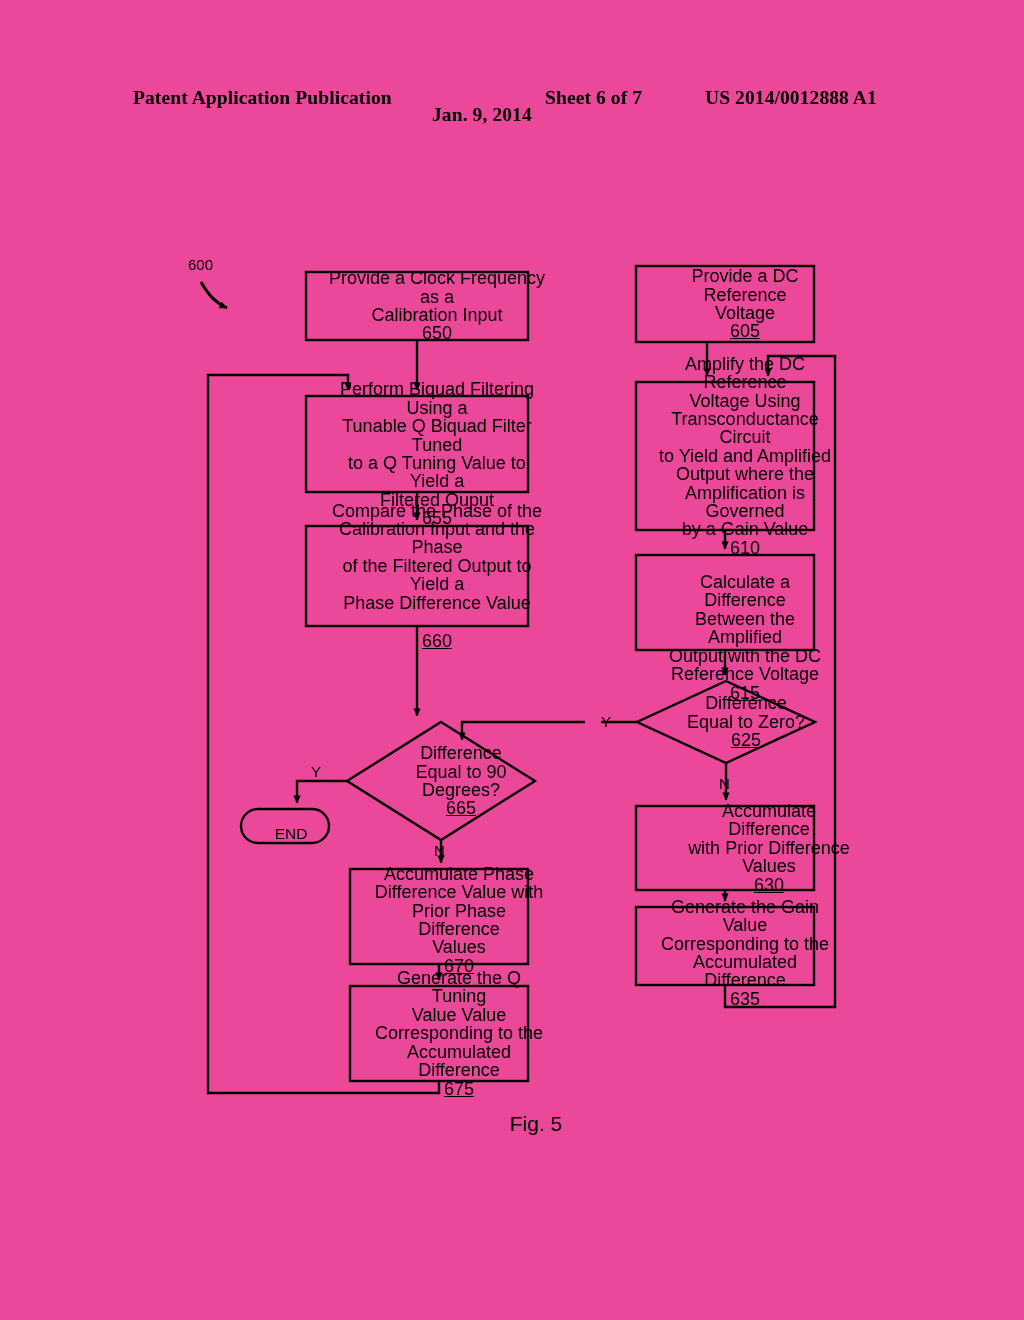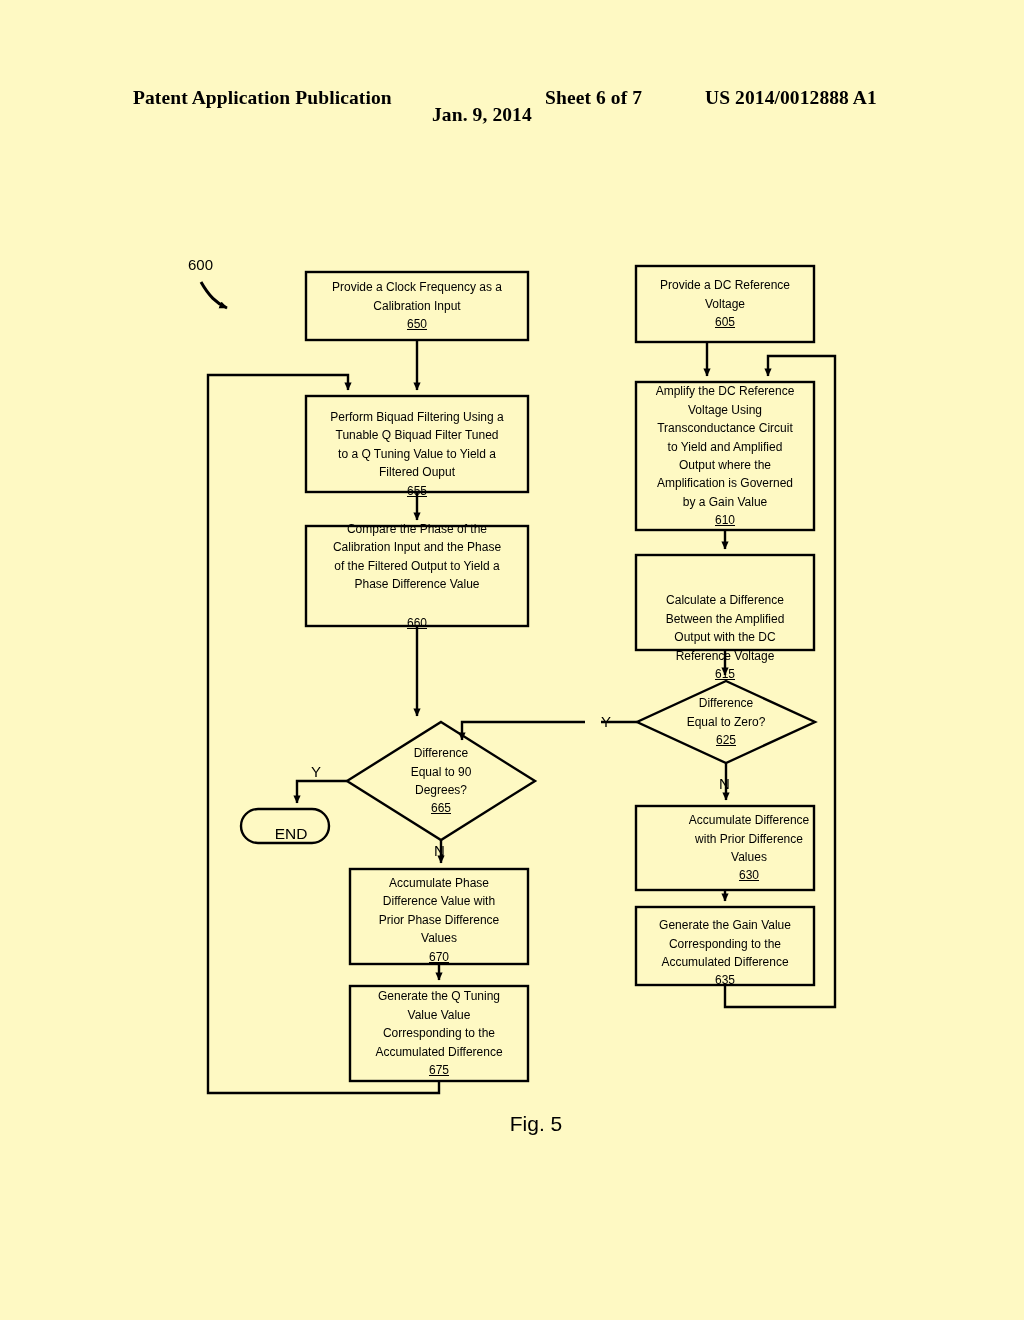--- a/index.html
+++ b/index.html
@@ -9,21 +9,21 @@
     background: #ffffff;
   }
   body {
     font-family: "Liberation Sans", sans-serif;
     color: #000000;
   }
   #page {
     position: relative;
     width: 1024px;
     height: 1320px;
-    background: #fef9c3;
+    background: #ec4899;
     overflow: hidden;
   }
 
   
   #header {
     position: absolute;
     left: 0;
     top: 82px;
     width: 1024px;
     height: 32px;
@@ -52,24 +52,25 @@
 
   
   .node-text {
     position: absolute;
     display: flex;
     flex-direction: column;
     align-items: center;
     justify-content: center;
     text-align: center;
     font-family: "Liberation Sans", sans-serif;
-    font-size: 12px;
+    font-size: 18px;
     line-height: 18.4px;
     color: #000;
     pointer-events: none;
+    padding-left: 20px;
   }
   .node-text .body { white-space: pre-line; }
   .node-text .ref  { text-decoration: underline; }
 
   .term-text {
     position: absolute;
     display: flex;
     align-items: center;
     justify-content: center;
     font-family: "Liberation Sans", sans-serif;

